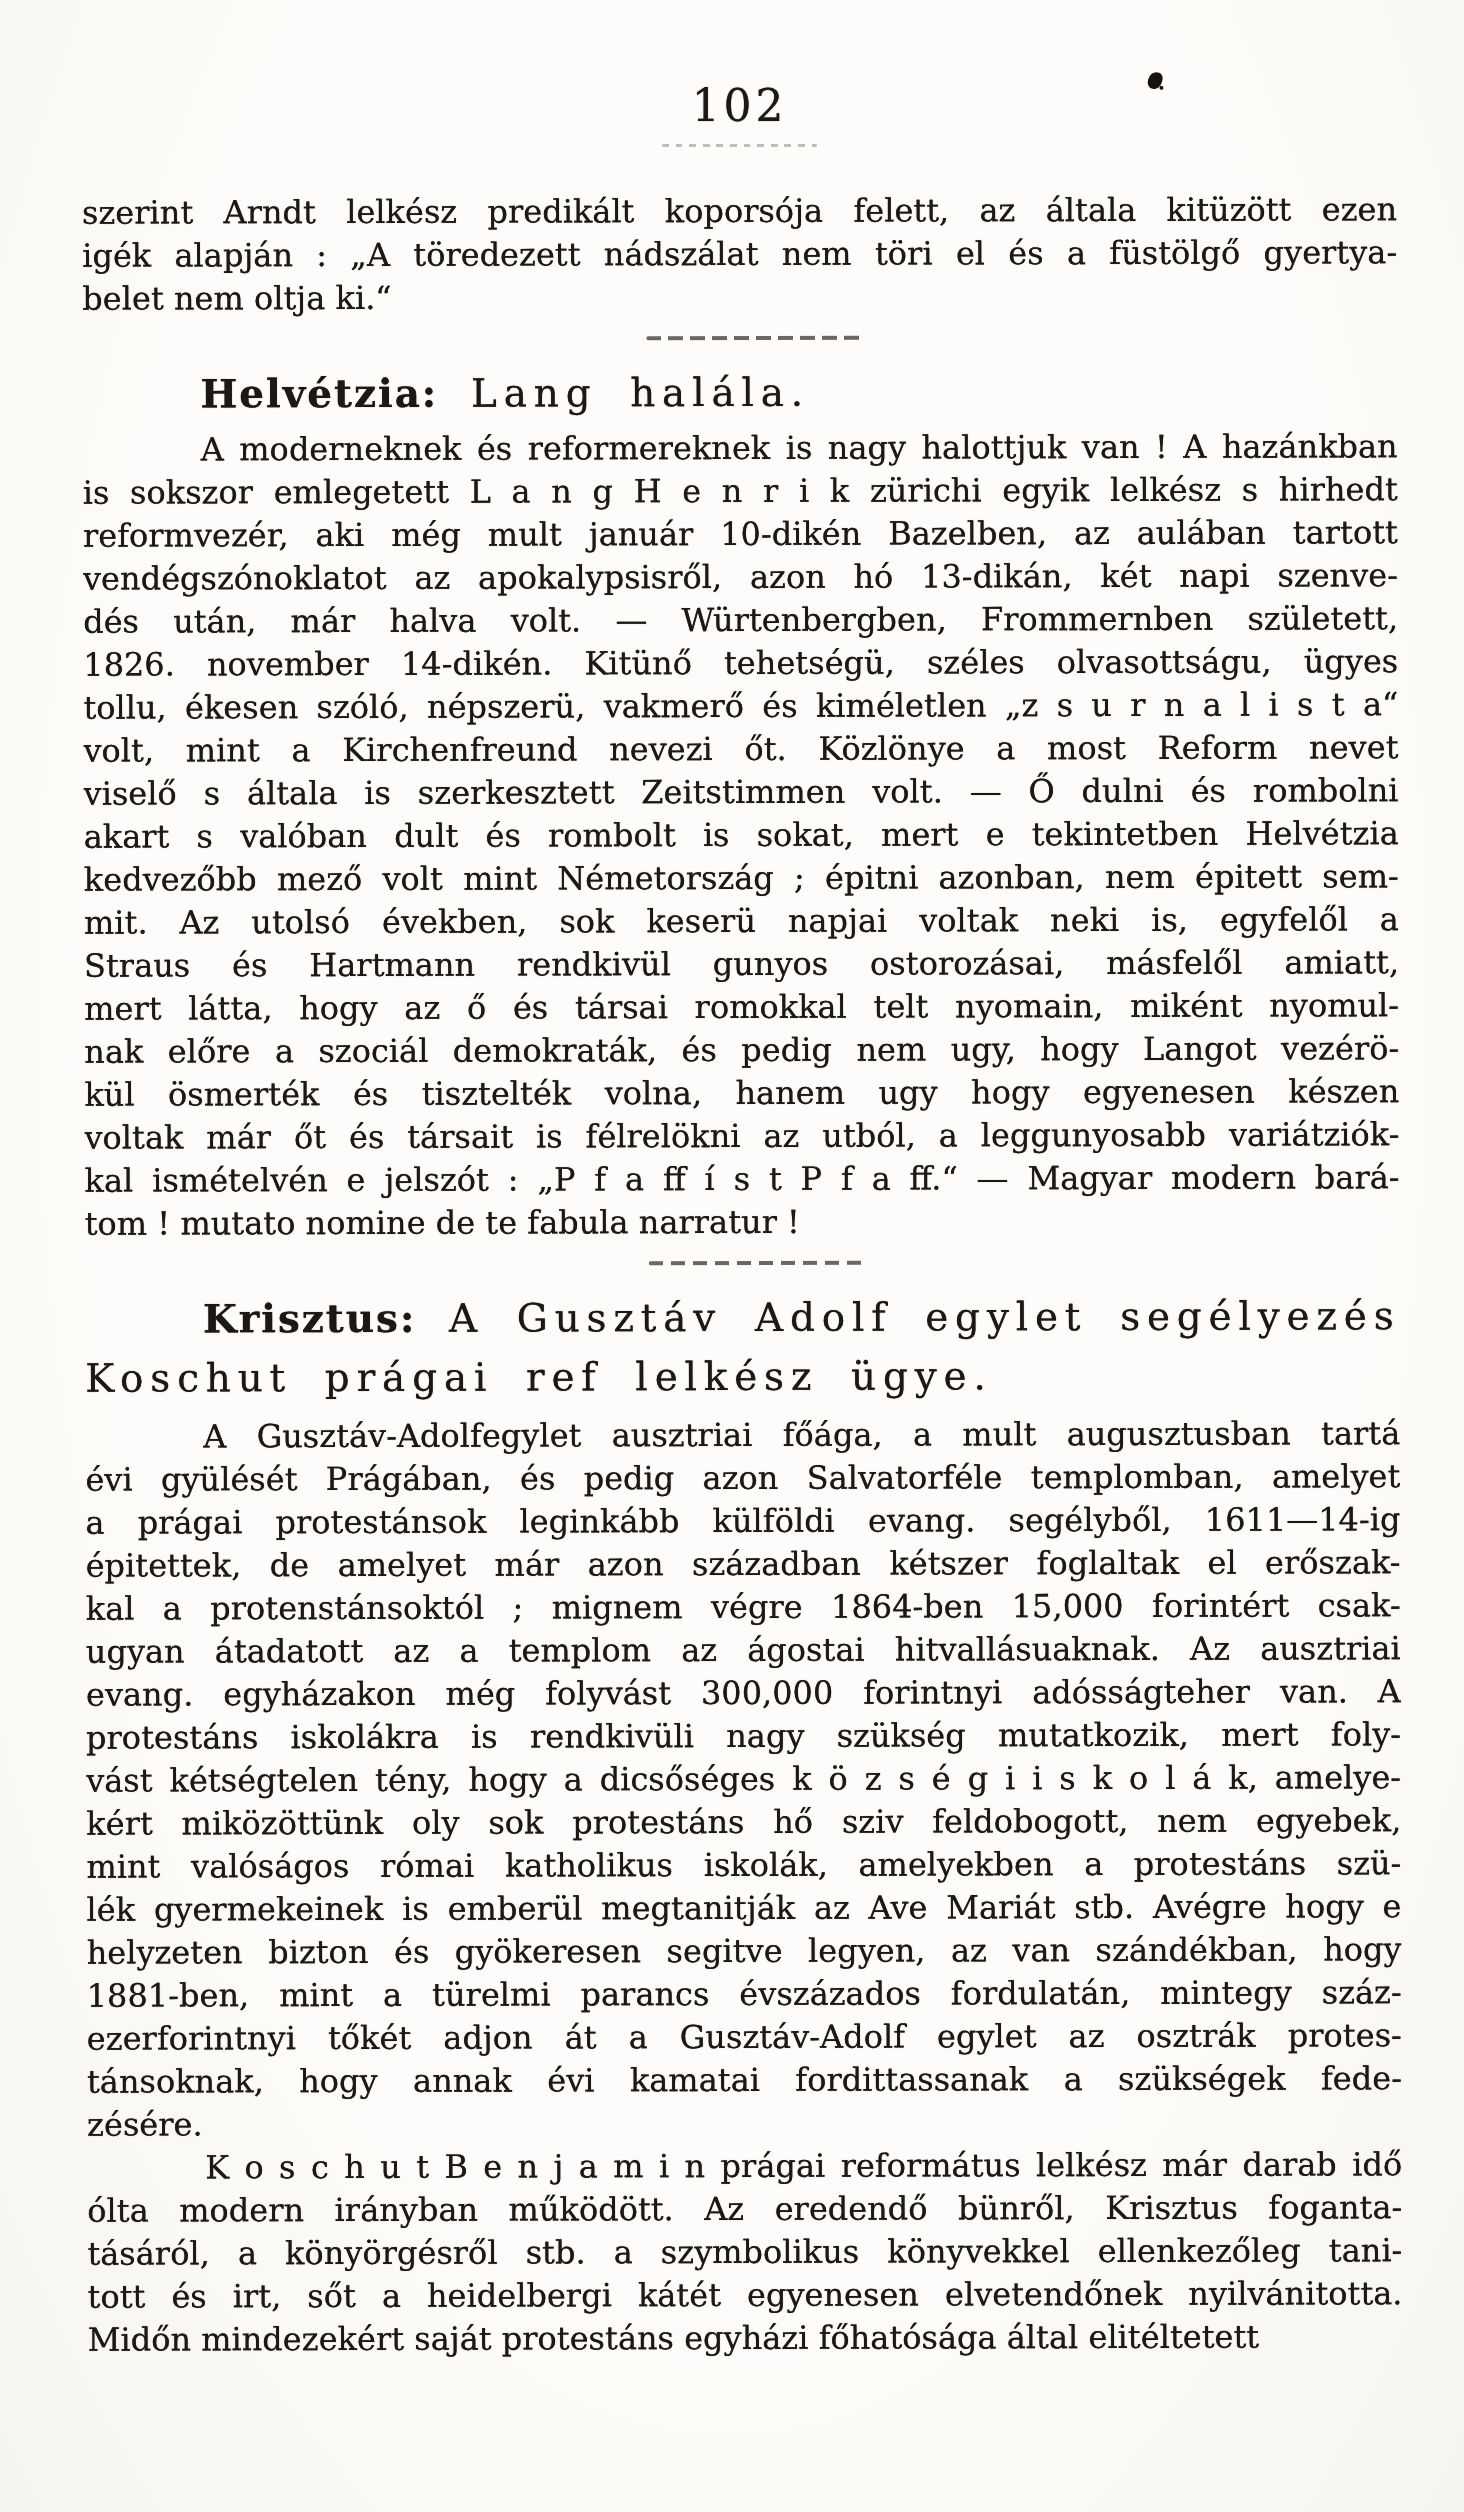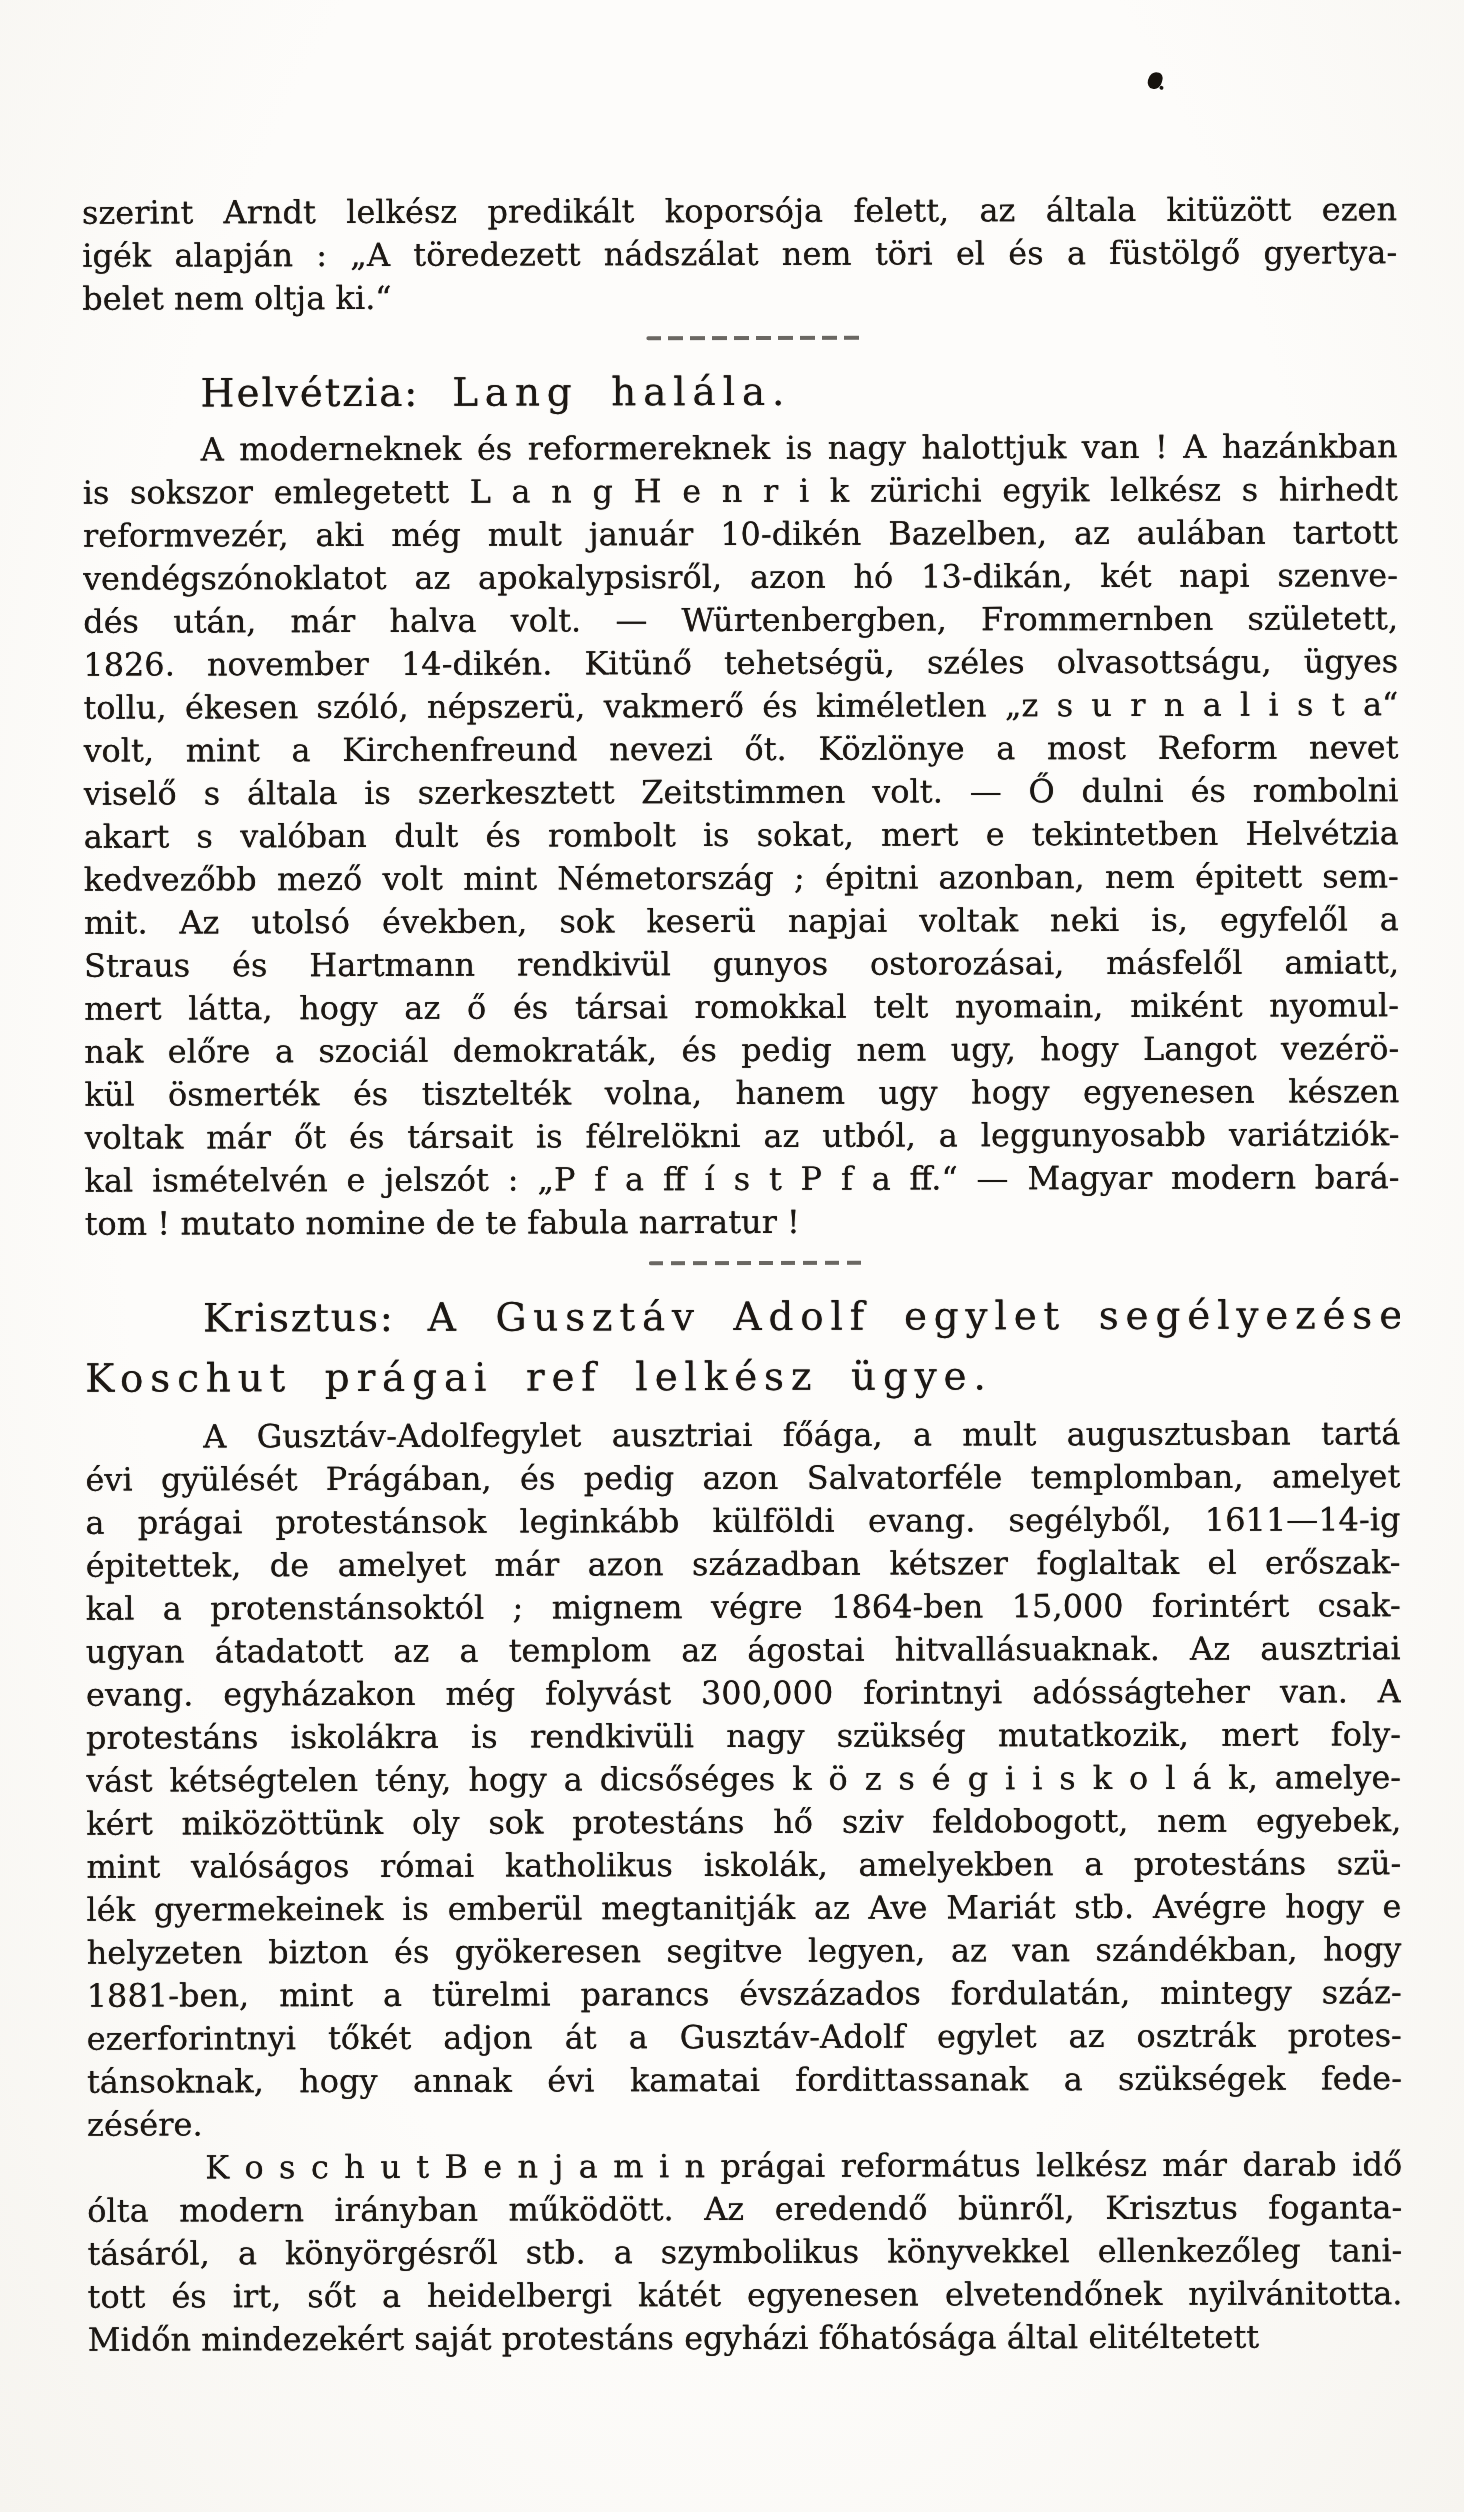--- a/index.html
+++ b/index.html
@@ -82,21 +82,21 @@
     font-size: 39px;
     line-height: 50px;
     height: 50px;
     margin: 27px 0 9.7px 0;
     text-indent: 118px;
     white-space: nowrap;
     overflow: hidden;
     text-shadow: 0 0 0.8px rgba(26,22,18,.9);
   }
   .heading .hbold {
-    font-weight: normal;
+    font-weight: bold;
     letter-spacing: 1.9px;
   }
   .hspaced {
     letter-spacing: 6.8px;
     word-spacing: 13.6px;
   }
   .heading2 {
     font-size: 39px;
     line-height: 50px;
     height: 50px;
@@ -104,20 +104,24 @@
     text-indent: 0;
     white-space: nowrap;
     overflow: hidden;
     text-shadow: 0 0 0.8px rgba(26,22,18,.9);
   }
 </style>
 </head>
 <body>
 
 <div class="page">
+  <div class="pagehead">
+    <div class="pagenum">102</div>
+    <div class="smudge"></div>
+  </div>
   <div class="inkblot"></div>
   <div class="textblock">
       <div class="para">
         <div class="line">szerint Arndt lelkész predikált koporsója felett, az általa kitüzött ezen</div>
         <div class="line">igék alapján : „A töredezett nádszálat nem töri el és a füstölgő gyertya-</div>
         <div class="line last">belet nem oltja ki.“</div>
       </div>
       <div class="divider-row">
         <div class="divider-line"></div>
       </div>

